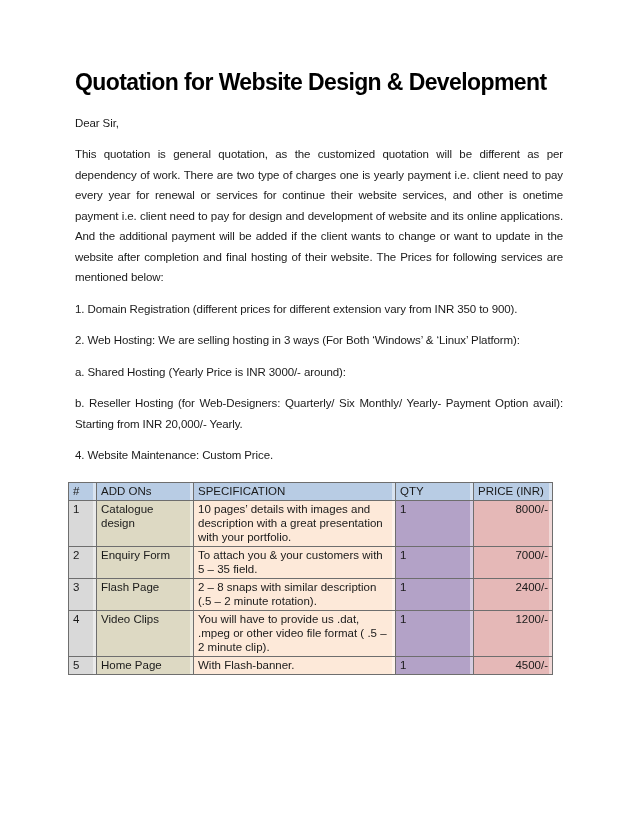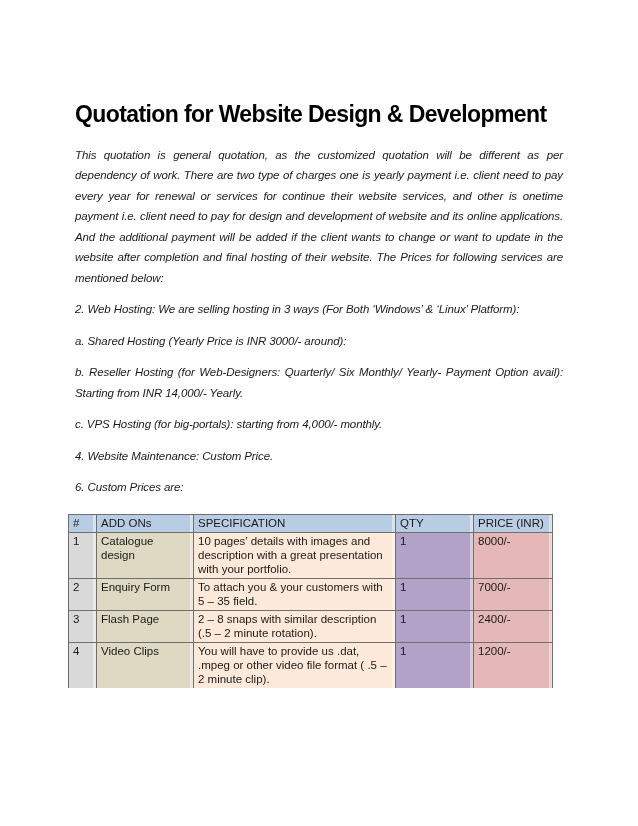--- a/index.html
+++ b/index.html
@@ -6,41 +6,41 @@
     margin: 0;
     padding: 0;
     background: #ffffff;
   }
   .page {
     position: relative;
     width: 638px;
     height: 688px;
     background: #ffffff;
     box-sizing: border-box;
-    padding: 100px 75px 0 75px;
+    padding: 68px 75px 0 75px;
     font-family: "Liberation Sans", "DejaVu Sans", sans-serif;
     color: #1a1a1a;
     overflow: hidden;
   }
   h1.doc-title {
     margin: 0 0 16px 0;
     font-size: 23px;
     font-weight: bold;
     letter-spacing: -0.6px;
     color: #000000;
     line-height: 1.25;
   }
   p.para {
     margin: 0 0 11px 0;
     font-size: 11.5px;
     letter-spacing: -0.1px;
     line-height: 20.5px;
     color: #1a1a1a;
   }
-  p.justify { text-align: justify; font-style: italic; }
+  p.justify { text-align: justify; }
   
   .tablewrap {
     margin-left: -7px;
     margin-top: 16px;
     width: 484px;
   }
   table.qtable {
     border-collapse: collapse;
     table-layout: fixed;
     width: 484px;
@@ -58,39 +58,39 @@
   .col-num   { width: 28px;  }
   .col-addon { width: 97px;  }
   .col-spec  { width: 202px; }
   .col-qty   { width: 78px;  }
   .col-price { width: 79px;  }
   tr.thead td      { background: var(--header_bg, #b8cce4); height: 14px; }
   td.c-num         { background: var(--num_bg, #d9d9d9); }
   td.c-addon       { background: var(--addon_bg, #ddd9c3); }
   td.c-spec        { background: var(--spec_bg, #fde9d9); }
   td.c-qty         { background: var(--qty_bg, #b3a2c7); }
-  td.c-price       { background: var(--price_bg, #e5b8b7); }
+  td.c-price       { background: var(--price_bg, #e5b8b7); text-align: right; }
   tr.row-tight td  { height: 13px; }
 </style>
 </head>
 <body>
 
 <div class="page">
 
   <h1 class="doc-title">Quotation for Website Design &amp; Development</h1>
 
+  <p class="para">Dear Sir,</p>
 
   <p class="para justify">This quotation is general quotation, as the customized quotation will be different as per dependency of work. There are two type of charges one is yearly payment i.e. client need to pay every year for renewal or services for continue their website services, and other is onetime payment i.e. client need to pay for design and development of website and its online applications. And the additional payment will be added if the client wants to change or want to update in the website after completion and final hosting of their website. The Prices for following services are mentioned below:</p>
 
+  <p class="para justify">1. Domain Registration (different prices for different extension vary from INR 350 to 900).</p>
   <p class="para justify">2. Web Hosting: We are selling hosting in 3 ways (For Both ‘Windows’ &amp; ‘Linux’ Platform):</p>
   <p class="para justify">a. Shared Hosting (Yearly Price is INR 3000/- around):</p>
-  <p class="para justify">b. Reseller Hosting (for Web-Designers:  Quarterly/ Six Monthly/ Yearly- Payment Option avail): Starting from INR 14,000/- Yearly.</p>
-  <p class="para justify">c. VPS Hosting (for big-portals): starting from 4,000/- monthly.</p>
+  <p class="para justify">b. Reseller Hosting (for Web-Designers:  Quarterly/ Six Monthly/ Yearly- Payment Option avail): Starting from INR 20,000/- Yearly.</p>
   <p class="para justify">4. Website Maintenance: Custom Price.</p>
-  <p class="para justify">6. Custom Prices are:</p>
 
   <div class="tablewrap">
 
     <table class="qtable">
       <colgroup>
         <col class="col-num">
           <col class="col-addon">
           <col class="col-spec">
           <col class="col-qty">
           <col class="col-price">

